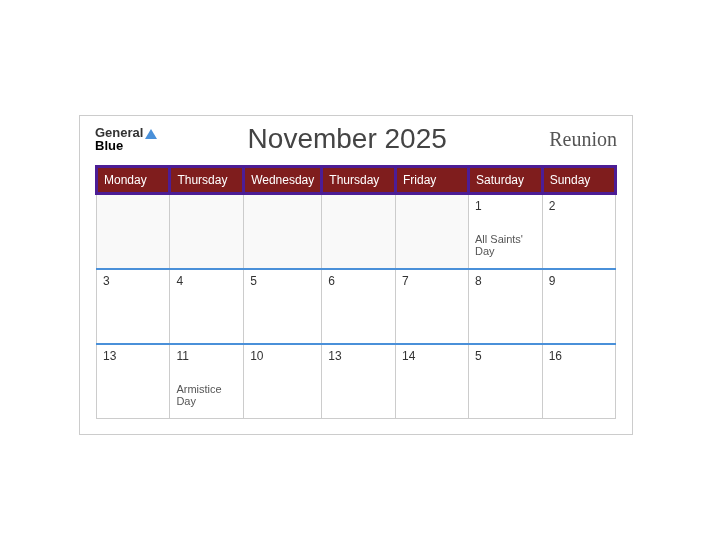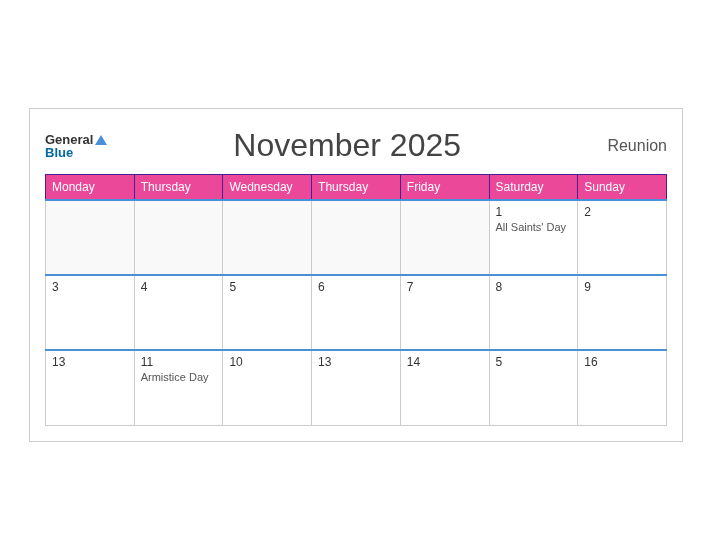--- a/index.html
+++ b/index.html
@@ -6,81 +6,82 @@
     body {
       font-family: Arial, sans-serif;
       background: #fff;
       width: 712px;
       height: 550px;
       display: flex;
       align-items: center;
       justify-content: center;
     }
     .calendar-container {
-      width: 654px;
+      width: 554px;
       background: #fff;
       border: 1px solid #ccc;
-      padding: 18px 15px 15px;
+      padding: 7px 15px 15px;
     }
     .calendar-header {
       display: flex;
       align-items: center;
       justify-content: space-between;
       margin-bottom: 10px;
     }
     .logo {
       display: flex;
       flex-direction: column;
       line-height: 1;
     }
     .logo-general {
       font-size: 13px;
       font-weight: bold;
       color: #333;
     }
     .logo-blue {
       font-size: 13px;
       font-weight: bold;
-      color: #0369a1;
+      color: #000000;
     }
     .logo-triangle {
       display: inline-block;
       width: 0;
       height: 0;
       border-left: 6px solid transparent;
       border-right: 6px solid transparent;
       border-bottom: 10px solid #4a90d9;
       margin-left: 2px;
       vertical-align: middle;
     }
     .calendar-title {
-      font-size: 32px;
+      font-size: 28px;
       color: #444;
       font-weight: normal;
       text-align: center;
       flex: 1;
     }
     .calendar-region {
-      font-size: 16px;
+      font-size: 20px;
       color: #555;
       text-align: right;
       min-width: 80px;
+      font-family: Liberation Serif, serif;
     }
     .calendar-grid {
       width: 100%;
       border-collapse: collapse;
     }
     .calendar-grid thead tr th {
-      background-color: #ec4899;
+      background-color: #7f1d1d;
       color: #fff;
       font-size: 12px;
       font-weight: normal;
       text-align: left;
       padding: 5px 6px;
-      border: 1px solid #4c1d95;
+      border: 3px solid #4c1d95;
     }
     .calendar-grid tbody tr td {
       border: 1px solid #ccc;
       vertical-align: top;
       width: calc(100% / 7);
       height: 75px;
       padding: 4px 6px;
       font-size: 12px;
       color: #333;
     }
@@ -88,21 +89,21 @@
       background: #f9f9f9;
     }
     .day-number {
       font-size: 12px;
       color: #333;
       display: block;
     }
     .day-event {
       font-size: 11px;
       color: #555;
-      margin-top: 2px;
+      margin-top: 20px;
       display: block;
     }
     .week-row td {
       border-top: 2px solid #4a90d9 !important;
     }
   </style>
 </head>
 <body>
 
 <div class="calendar-container">

